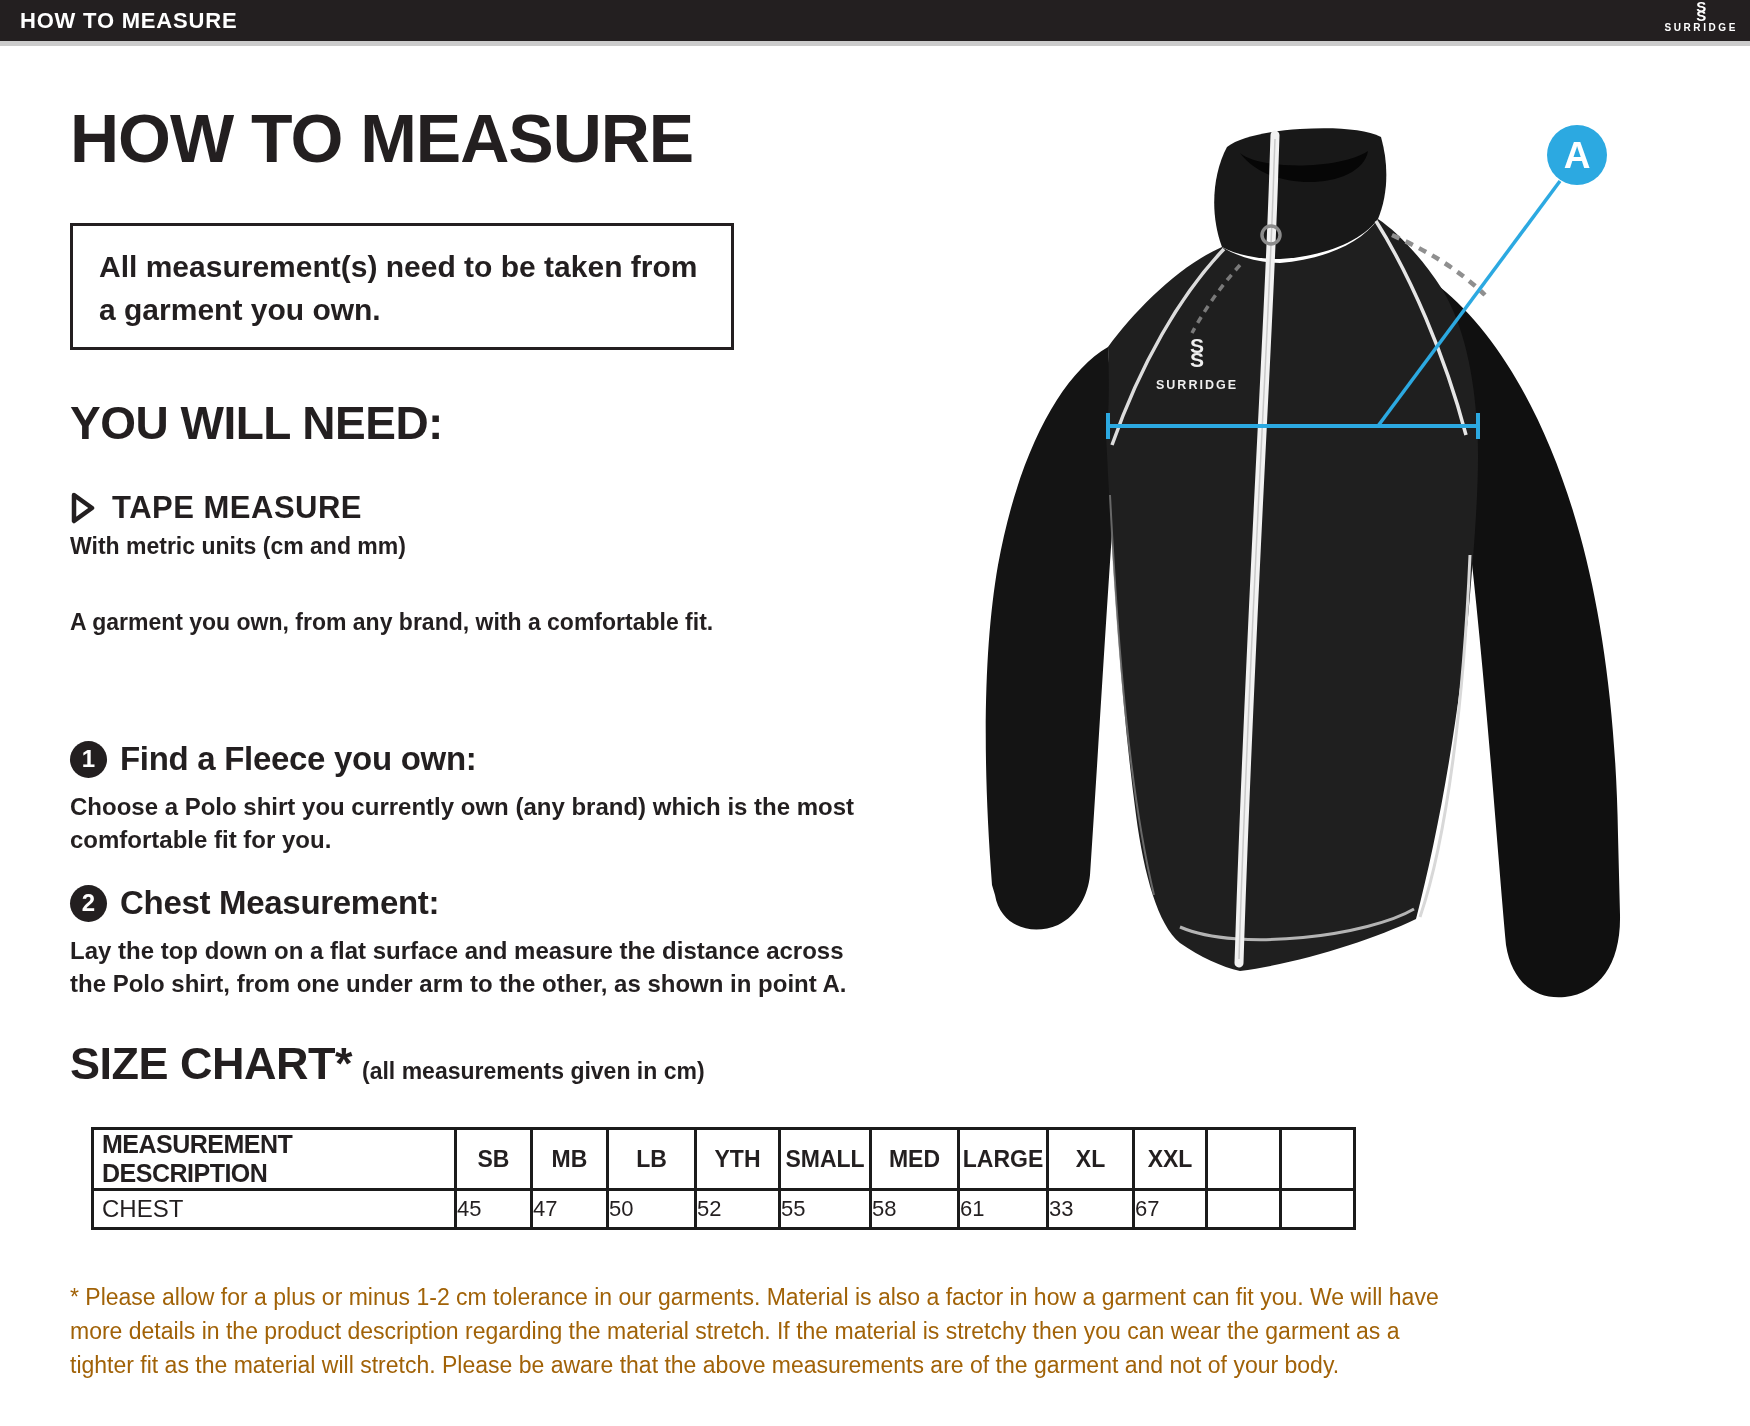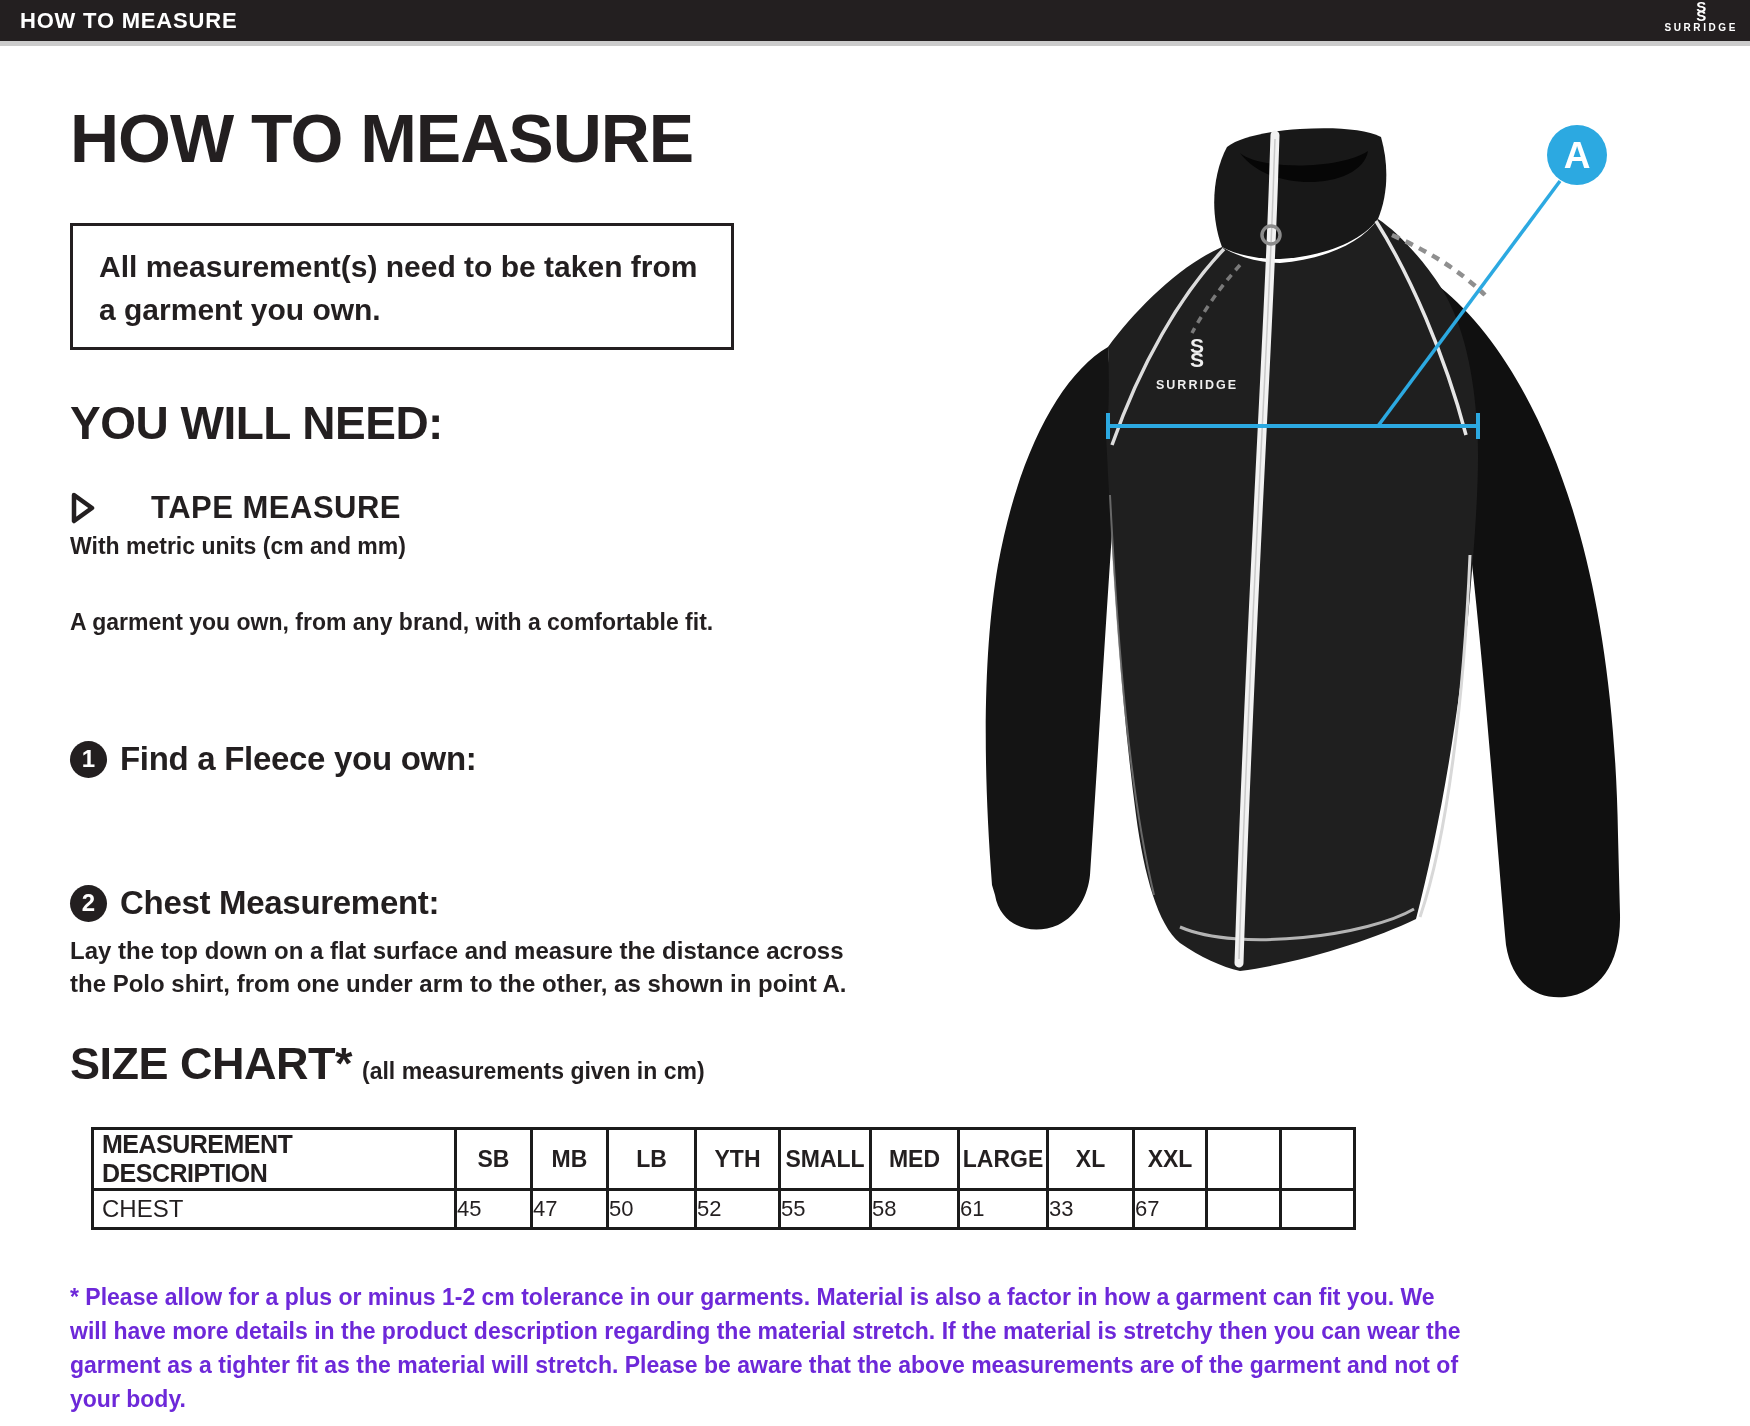--- a/index.html
+++ b/index.html
@@ -30,21 +30,21 @@
     font-size:30px; font-weight:700; line-height:43px;
   }
   .ywn-heading {
     position:absolute; left:70px; top:396px; margin:0;
     font-size:46px; font-weight:800; letter-spacing:-.5px;
   }
   .need-item { position:absolute; left:70px; }
   #need-0 { top:490px; }
   #need-1 { top:602px; }
   .need-row { display:flex; align-items:center; gap:16px; }
-  .need-label { font-size:31px; font-weight:800; letter-spacing:.5px;margin-left:39px; }
+  .need-label { font-size:31px; font-weight:800; letter-spacing:.5px; }
   .need-desc { margin-top:7px; font-size:23px; font-weight:700; }
 
   .step { position:absolute; left:70px; }
   #step-0 { top:740px; }
   #step-1 { top:884px; }
   .step-head { display:flex; align-items:center; gap:13px; }
   .step-num {
     width:37px; height:37px; border-radius:50%; background:#231F20; color:#fff;
     font-size:24px; font-weight:800; display:flex; align-items:center; justify-content:center;
     flex:0 0 auto;
@@ -60,21 +60,21 @@
   .size-table { position:absolute; left:75px; top:1127px; border-collapse:collapse; table-layout:fixed;margin-left:16px; }
   .size-table td, .size-table th { border:3px solid #1b1b1b; padding:0; background:#fff; }
   .size-table .h0 { text-align:left; padding:0 8px; font-size:25px; font-weight:700; letter-spacing:-.5px; height:41px; }
   .size-table .hs { text-align:center; font-size:23px; font-weight:700; height:41px; }
   .size-table .metric-label { text-align:left; padding:0 8px; font-size:19px; font-weight:700; height:33px; }
   .size-table .row-label { text-align:left; padding:0 8px; font-size:24px; font-weight:400; height:36px; }
   .size-table .val { font-size:22px; font-weight:400; }
 
   .footnote {
     position:absolute; left:70px; top:1280px; width:1395px;
-    font-size:23px; line-height:34px; font-weight:700; color:#6d28d9;
+    font-size:23px; line-height:34px; font-weight:400; color:#a16207;
   }
 
   
   .figure { position:absolute; left:940px; top:95px; width:700px; height:920px; }
 </style>
 </head>
 <body>
 
 <div class="topbar">
   <div class="topbar-title">HOW TO MEASURE</div>
@@ -108,20 +108,21 @@
 
 <div class="need-item" id="need-1">
   <div class="need-desc">A garment you own, from any brand, with a comfortable fit.</div>
 </div>
 
 <div class="step" id="step-0">
   <div class="step-head">
     <div class="step-num">1</div>
     <div class="step-title">Find a Fleece you own:</div>
   </div>
+  <div class="step-desc">Choose a Polo shirt you currently own (any brand) which is the most comfortable fit for you.</div>
 </div>
 
 <div class="step" id="step-1">
   <div class="step-head">
     <div class="step-num">2</div>
     <div class="step-title">Chest Measurement:</div>
   </div>
   <div class="step-desc">Lay the top down on a flat surface and measure the distance across the Polo shirt, from one under arm to the other, as shown in point A.</div>
 </div>
 

